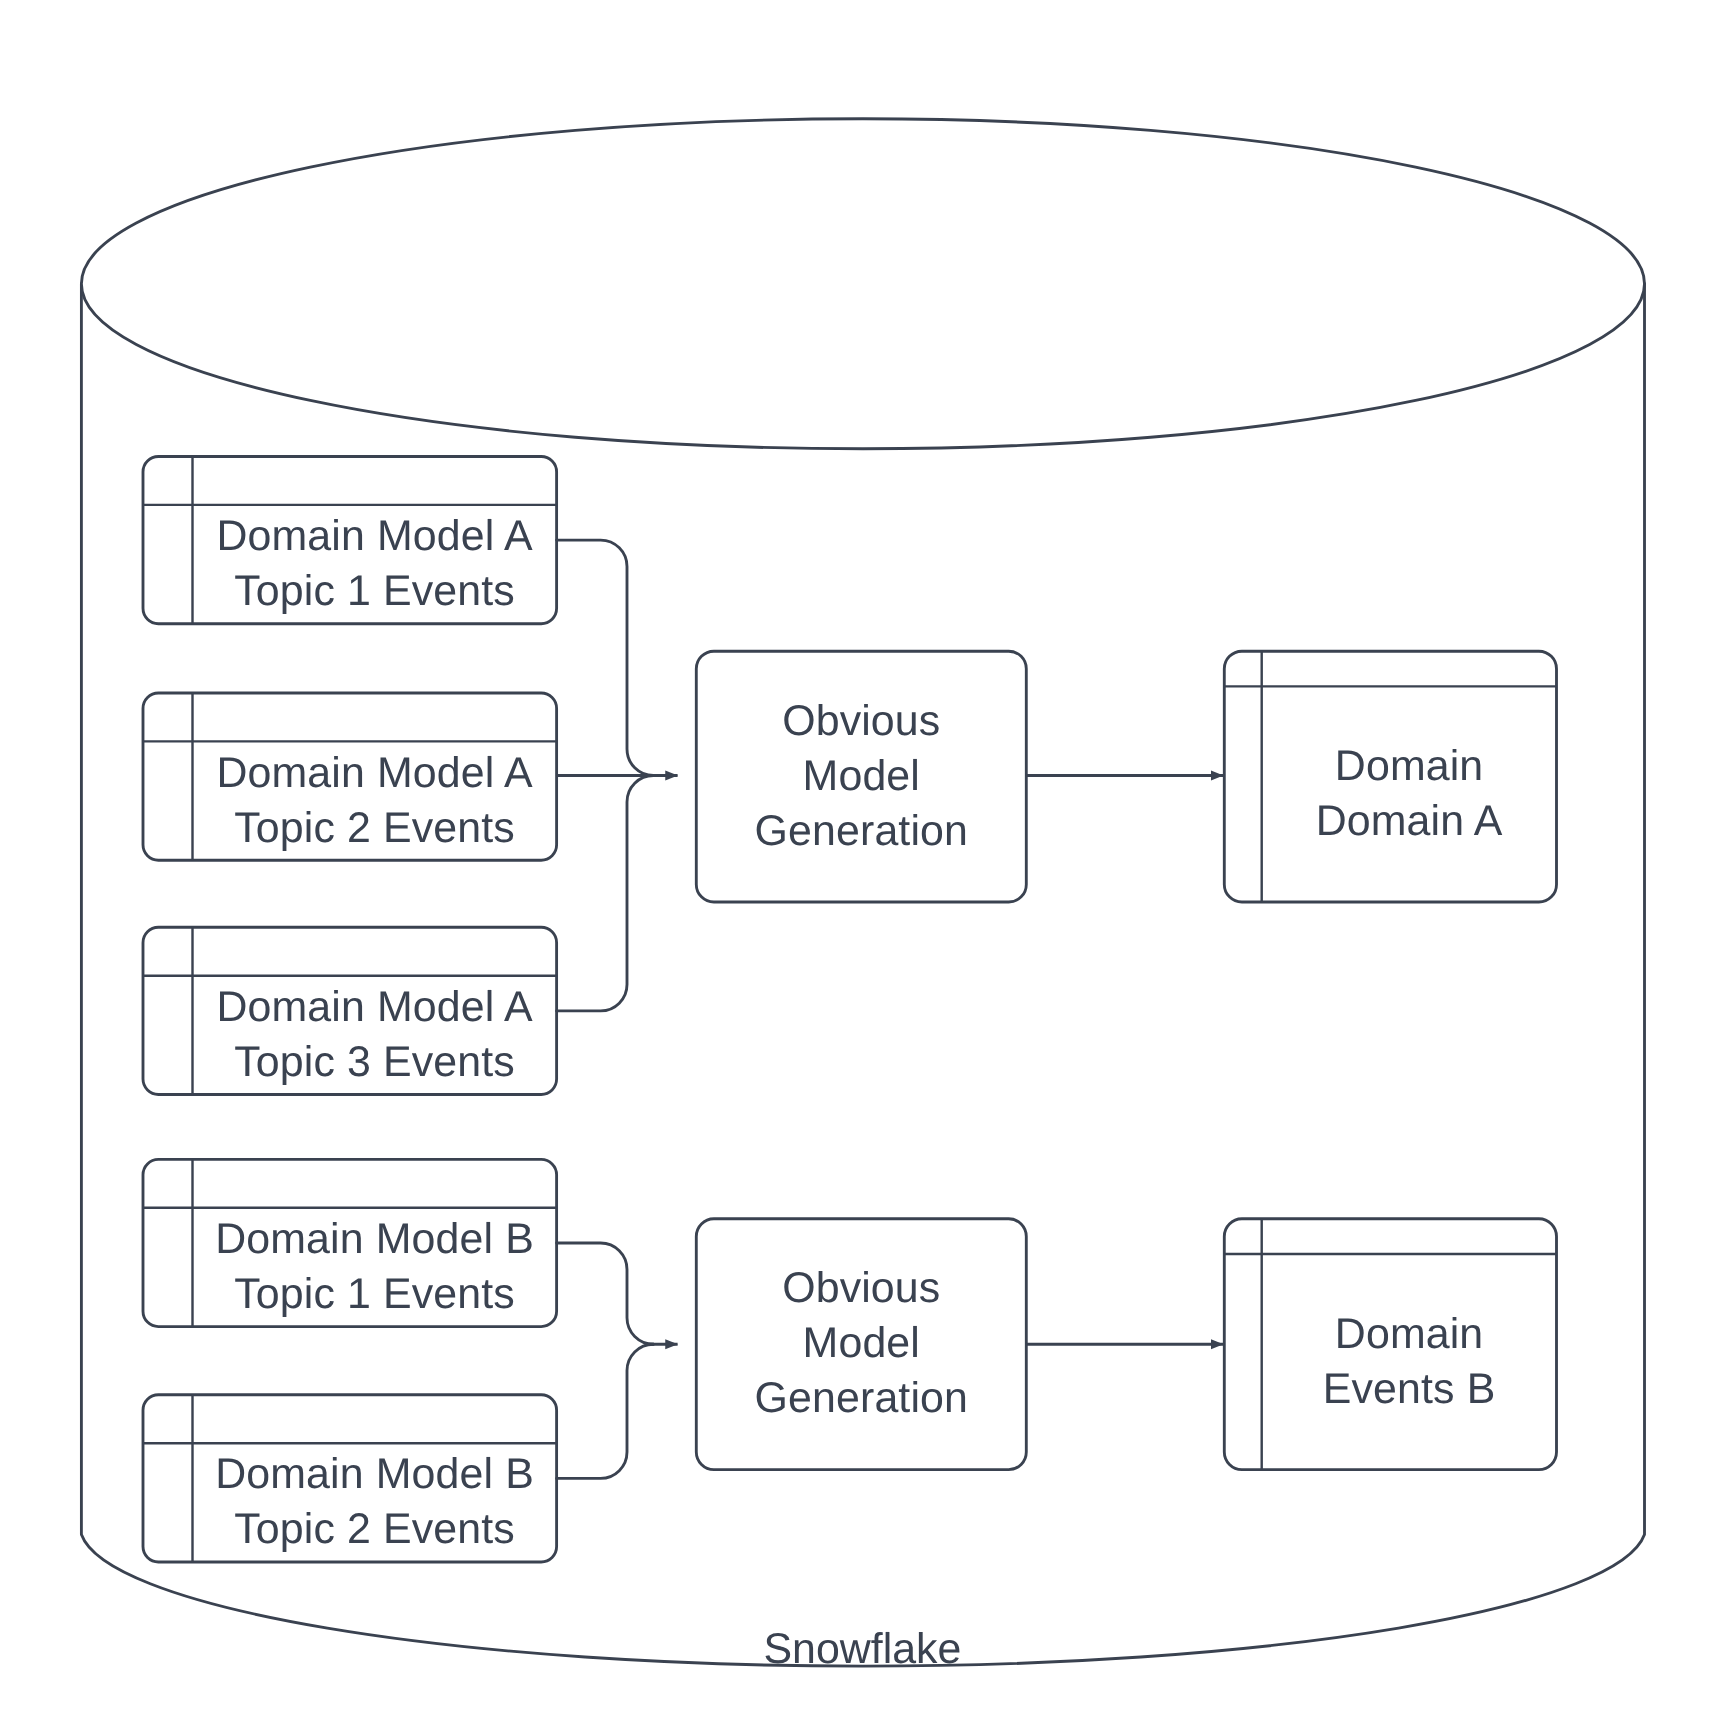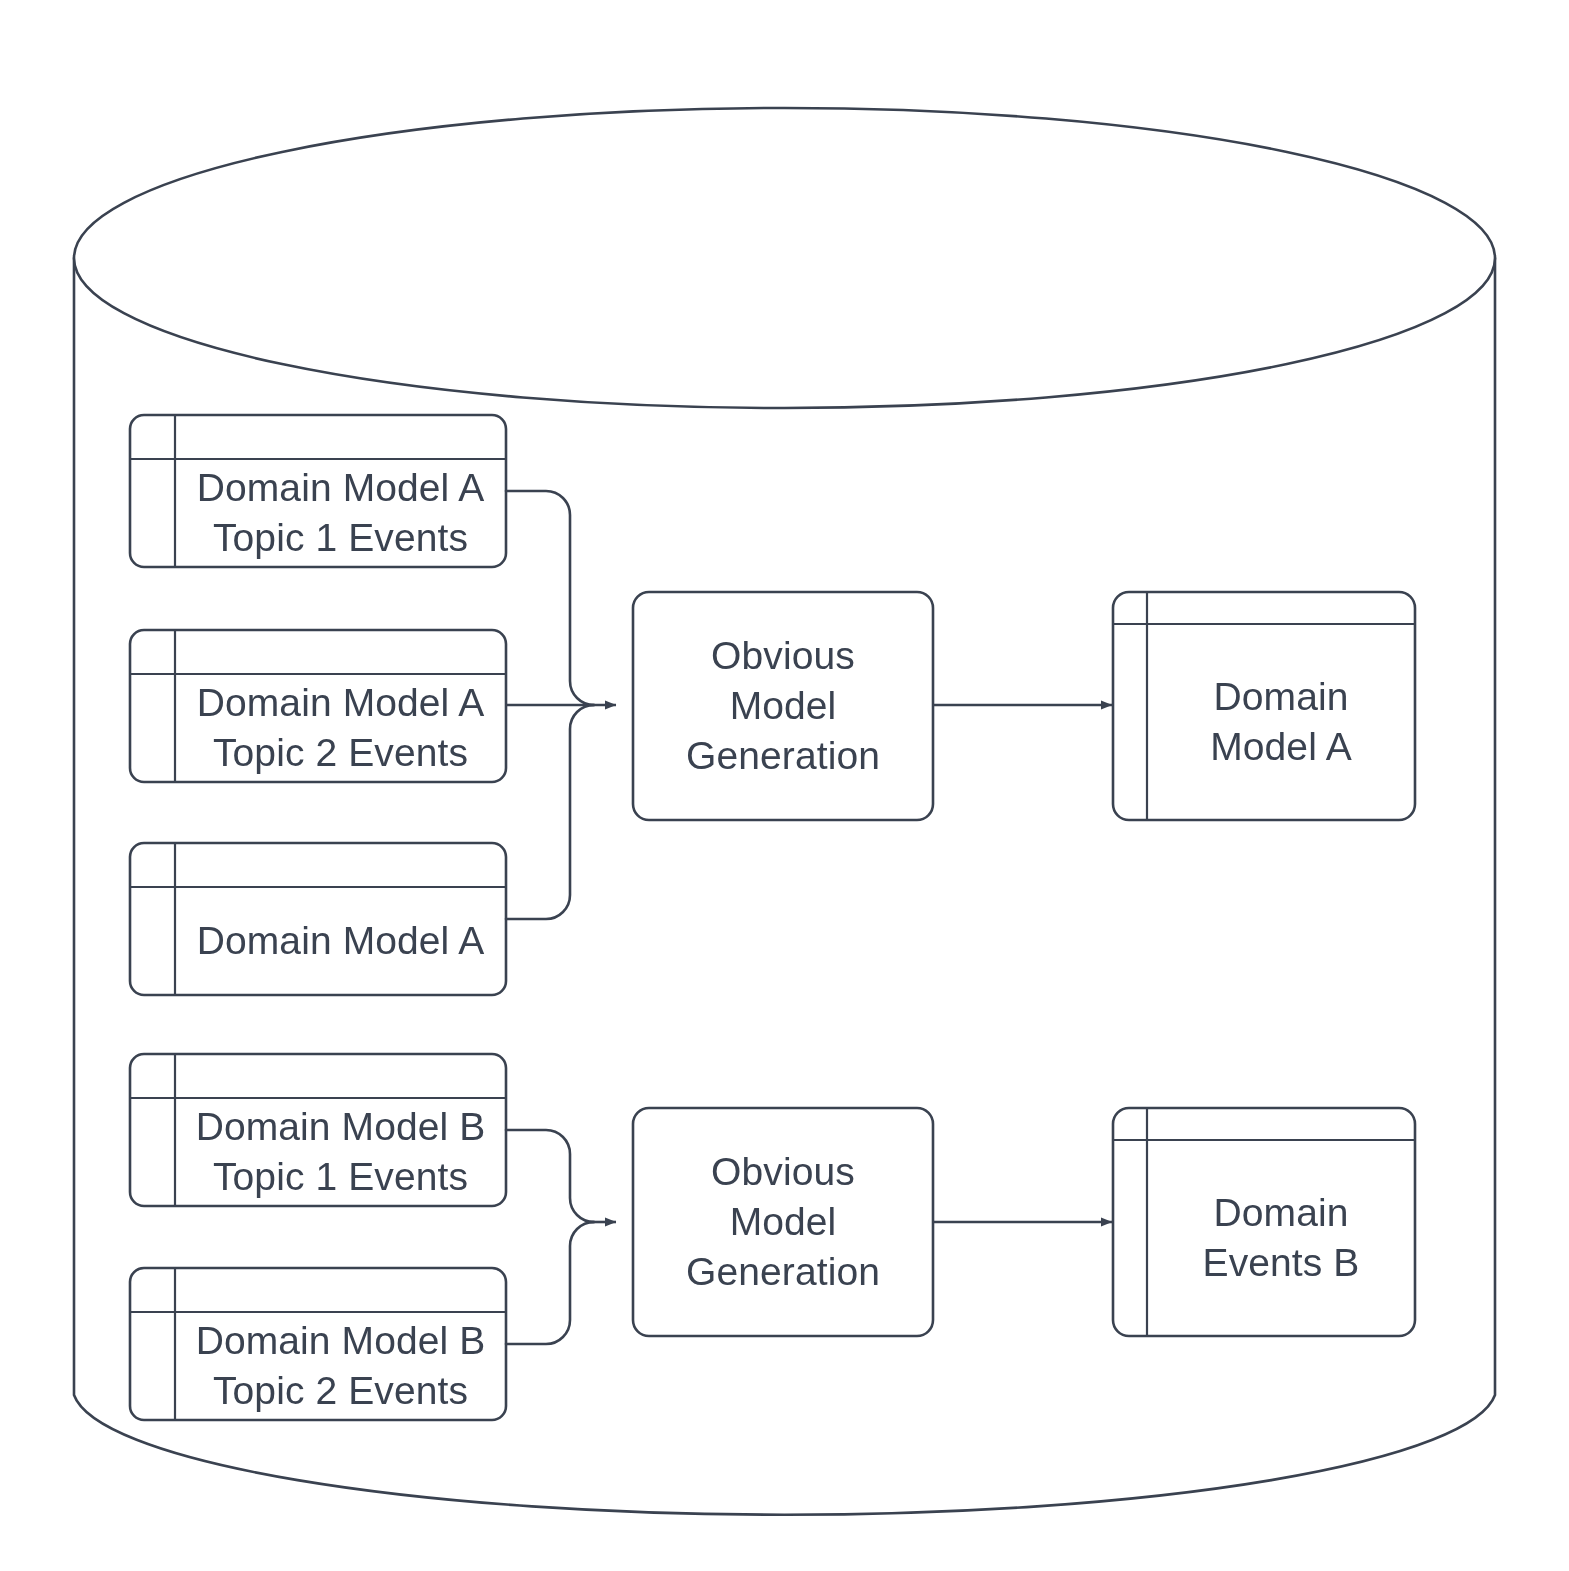--- a/index.html
+++ b/index.html
@@ -156,31 +156,32 @@
     <span>Topic 1 Events</span>
   </div>
 
   <div class="node-label" style="left:175px; top:634px; width:331px; height:108px;">
     <span>Domain Model A</span>
     <span>Topic 2 Events</span>
   </div>
 
   <div class="node-label" style="left:175px; top:847px; width:331px; height:108px;">
     <span>Domain Model A</span>
+    <span>Topic 3 Events</span>
   </div>
 
   <div class="node-label" style="left:633px; top:552px; width:300px; height:228px;">
     <span>Obvious</span>
     <span>Model</span>
     <span>Generation</span>
   </div>
 
   <div class="node-label" style="left:1147px; top:584px; width:268px; height:196px;">
     <span>Domain</span>
-    <span>Model A</span>
+    <span>Domain A</span>
   </div>
 
   <div class="node-label" style="left:175px; top:1058px; width:331px; height:108px;">
     <span>Domain Model B</span>
     <span>Topic 1 Events</span>
   </div>
 
   <div class="node-label" style="left:175px; top:1272px; width:331px; height:108px;">
     <span>Domain Model B</span>
     <span>Topic 2 Events</span>
@@ -190,14 +191,15 @@
     <span>Obvious</span>
     <span>Model</span>
     <span>Generation</span>
   </div>
 
   <div class="node-label" style="left:1147px; top:1100px; width:268px; height:196px;">
     <span>Domain</span>
     <span>Events B</span>
   </div>
 
+  <div class="cylinder-caption" style="left:584px; top:1437px; width:400px;">Snowflake</div>
 
 </div>
 
 </body></html>

